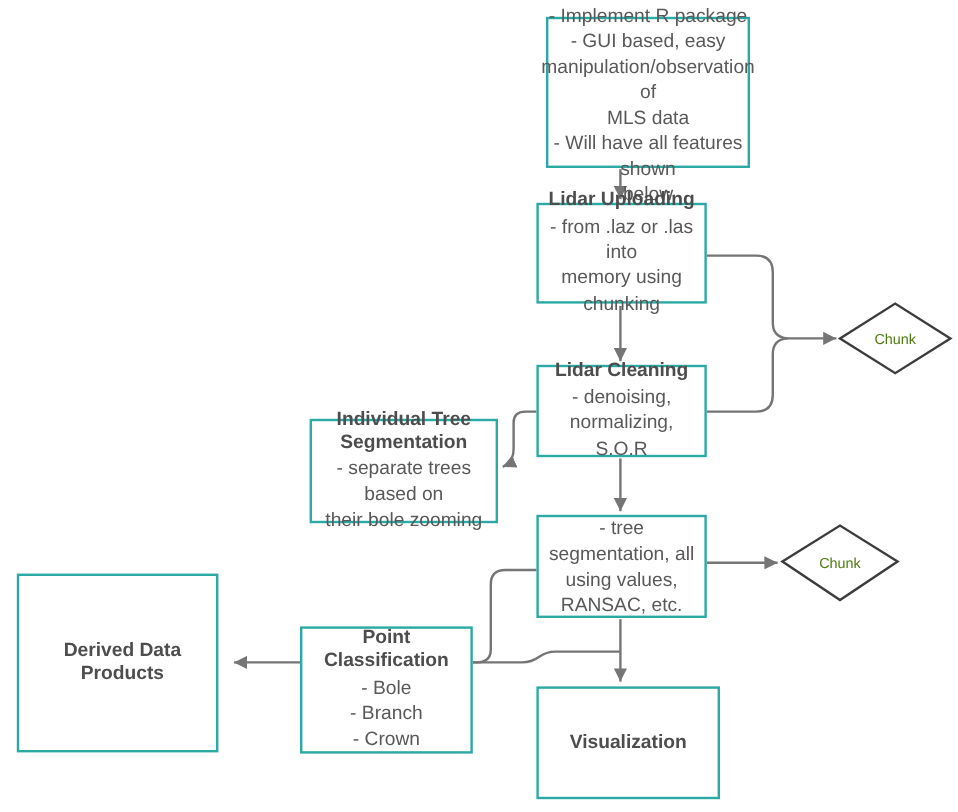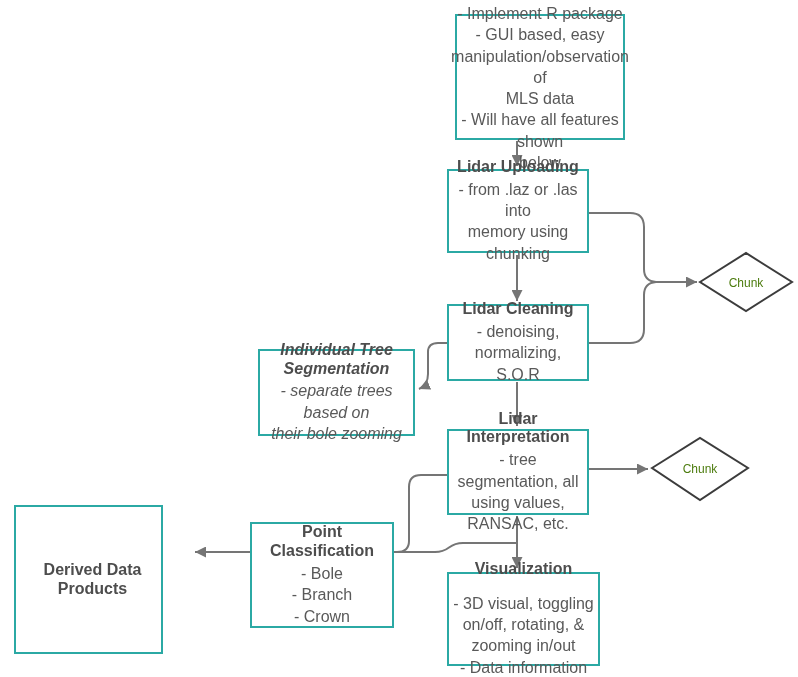--- a/index.html
+++ b/index.html
@@ -87,50 +87,44 @@
     <div class="node-body">- denoising, normalizing,
 S.O.R</div>
   </div>
 
   <div class="node" style="left:447px;top:169px;width:142px;height:84px;">
     <div class="node-title">Lidar Uploading</div>
     <div class="node-body">- from .laz or .las into
 memory using chunking</div>
   </div>
 
-  <div class="node" style="left:258px;top:349px;width:157px;height:87px;font-style:italic;">
+  <div class="node" style="left:258px;top:349px;width:157px;height:87px;">
     <div class="node-title">Individual Tree
 Segmentation</div>
     <div class="node-body">- separate trees based on
 their bole zooming</div>
   </div>
 
   <div class="node" style="left:447px;top:429px;width:142px;height:86px;">
-    <div class="node-title">Lidar
-Interpretation</div>
     <div class="node-body">- tree segmentation, all
 using values, RANSAC, etc.</div>
   </div>
 
   <div class="node" style="left:447px;top:572px;width:153px;height:94px;gap:12px;">
     <div class="node-title">Visualization</div>
-    <div class="node-body">- 3D visual, toggling
-on/off, rotating, &amp;
-zooming in/out
-- Data information</div>
   </div>
 
   <div class="node" style="left:250px;top:522px;width:144px;height:106px;">
     <div class="node-title">Point
 Classification</div>
     <div class="node-body">- Bole
 - Branch
 - Crown</div>
   </div>
 
-  <div class="node" style="left:14px;top:505px;width:149px;height:149px;padding-left:12px;">
+  <div class="node" style="left:14px;top:478px;width:168px;height:149px;padding-left:12px;">
     <div class="node-title">Derived Data Products</div>
   </div>
 
   <div class="diamond-label" style="left:746px;top:283px;">Chunk</div>
   <div class="diamond-label" style="left:700px;top:469px;">Chunk</div>
 
 </div>
 
 </body></html>

